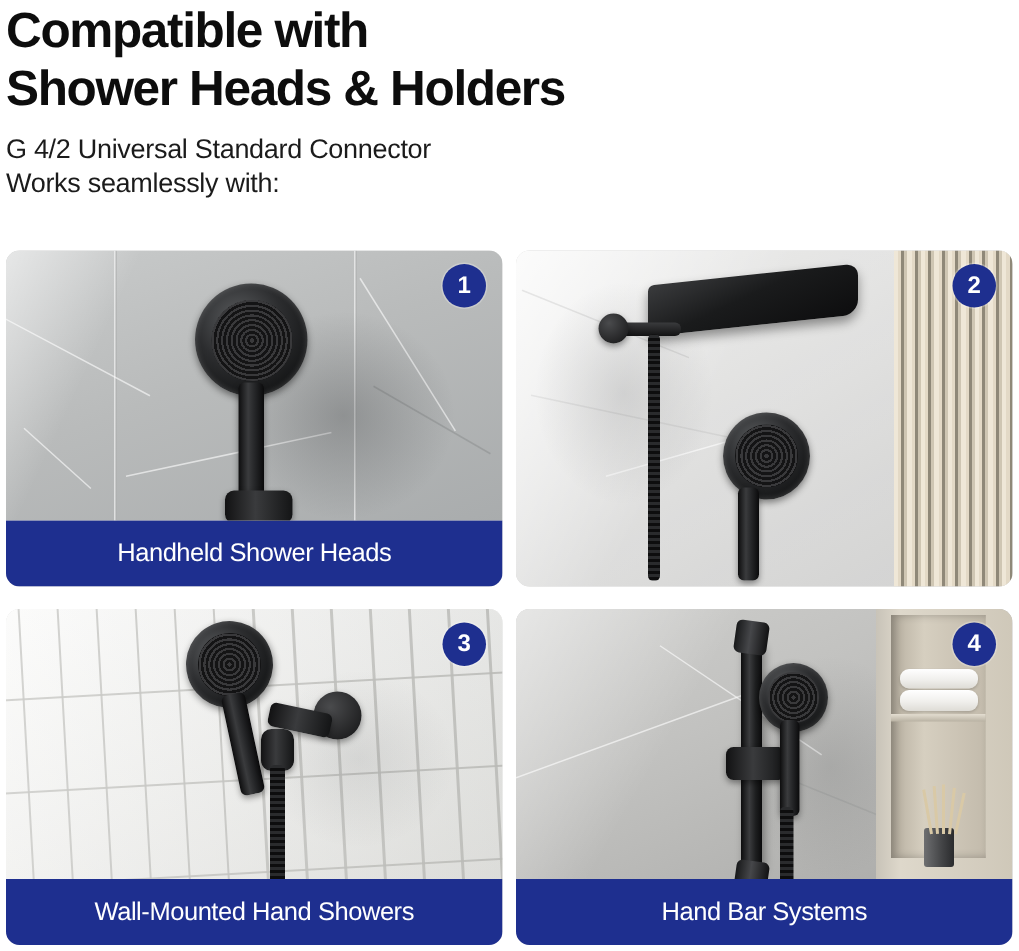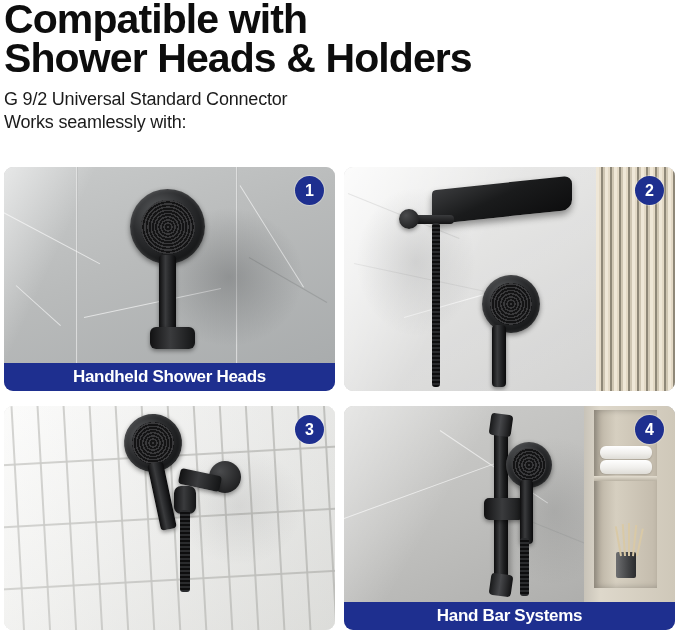--- a/index.html
+++ b/index.html
@@ -7,21 +7,21 @@
     width: 679px; height: 634px;
     background: #ffffff;
     font-family: "Liberation Sans", sans-serif;
     overflow: hidden;
   }
   .page { position: relative; width: 679px; height: 634px; background:#fff; }
 
   
   .header { padding: 0px 4px 0 4px; }
   .title {
-    font-size: 41px;
+    font-size: 33px;
     font-weight: bold;
     letter-spacing: -0.9px;
     line-height: 39px;
     color: #0d0d0d;
     white-space: pre-line;
   }
   .subtitle {
     margin-top: 10px;
     font-size: 18px;
     font-weight: normal;
@@ -65,25 +65,25 @@
     font-weight: bold;
     display: flex;
     align-items: center;
     justify-content: center;
     z-index: 6;
     box-shadow: 0 0 0 1px rgba(255,255,255,.25);
   }
 
   
   .caption {
-    height: 28px;
+    height: 44px;
     background: #1e2f8f;
     color: #ffffff;
     font-size: 17px;
-    font-weight: bold;
+    font-weight: normal;
     letter-spacing: -0.3px;
     display: flex;
     align-items: center;
     justify-content: center;
     flex: 0 0 auto;
   }
 
   
   .bg-marble-grey {
     background:
@@ -221,21 +221,21 @@
   }
 </style>
 </head>
 <body>
 
 <div class="page">
 
   <div class="header">
     <div class="title">Compatible with
 Shower Heads &amp; Holders</div>
-    <div class="subtitle">G 9/2 Universal Standard Connector
+    <div class="subtitle">G 4/2 Universal Standard Connector
 Works seamlessly with:</div>
   </div>
 
   <div class="grid">
 
     <div class="card">
       <div class="photo">
         <div class="photo-inner bg-marble-grey">
           <div class="seam" style="left:72px"></div>
           <div class="seam" style="left:232px"></div>
@@ -293,20 +293,21 @@
             <div class="hh-face"></div>
           </div>
           <div class="hh-handle" style="left:150px;top:56px;width:16px;height:68px;transform:rotate(-12deg)"></div>
           <div class="wallflange" style="left:205px;top:55px;width:32px;height:32px"></div>
           <div class="hh-bracket" style="left:175px;top:66px;width:42px;height:16px;transform:rotate(12deg)"></div>
           <div class="hh-bracket" style="left:170px;top:80px;width:22px;height:28px;border-radius:7px"></div>
           <div class="hh-hose" style="left:176px;top:104px;width:10px;height:82px"></div>
         </div>
         <div class="badge">3</div>
       </div>
+      <div class="caption">Wall-Mounted Hand Showers</div>
     </div>
 
     <div class="card">
       <div class="photo">
         <div class="photo-inner bg-marble-grey2">
           <div class="vein" style="left:0px;top:112px;width:170px;transform:rotate(-20deg)"></div>
           <div class="vein" style="left:96px;top:24px;width:130px;transform:rotate(34deg)"></div>
           <div class="vein d" style="left:140px;top:96px;width:110px;transform:rotate(22deg);opacity:.5"></div>
           <div class="softshadow" style="left:150px;top:30px;width:120px;height:150px;opacity:.45"></div>
 

